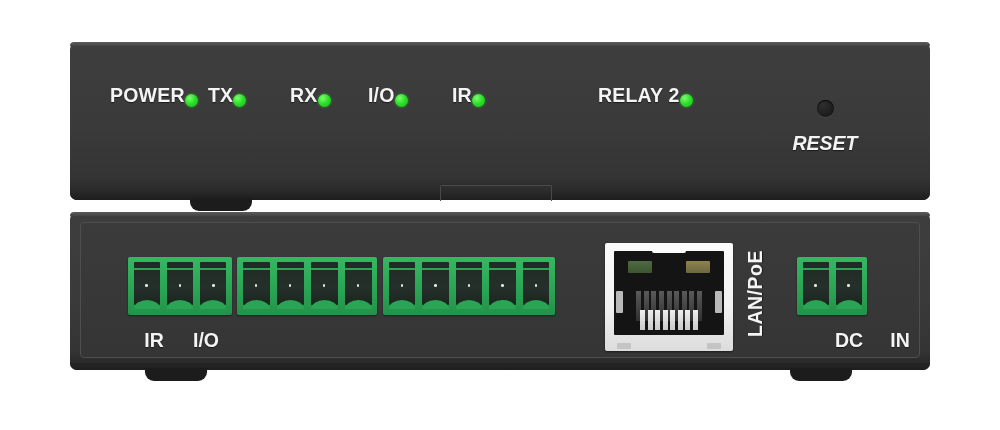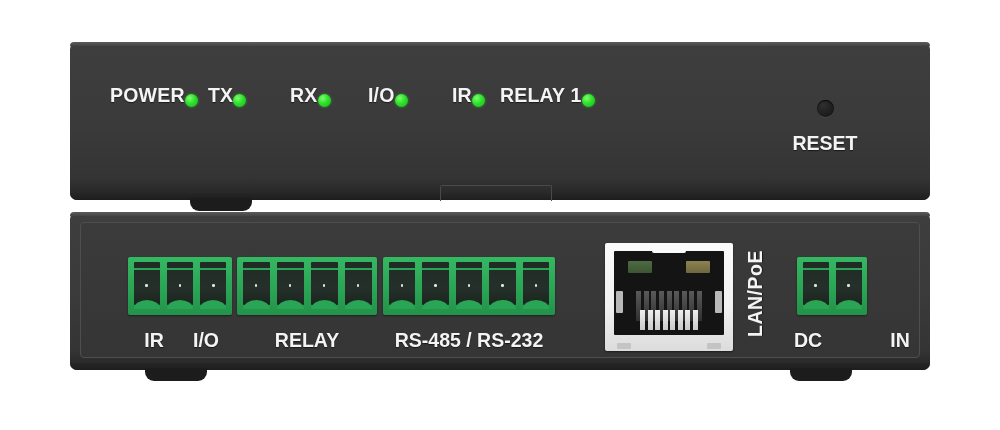--- a/index.html
+++ b/index.html
@@ -99,20 +99,21 @@
   }
 
   #reset-group {
     position: absolute;
     left: 788px;
     top: 100px;
     width: 74px;
     display: flex;
     flex-direction: column;
     align-items: center;
+    font-style: italic;
   }
   #reset-button {
     width: 17px;
     height: 17px;
     border-radius: 50%;
     background: radial-gradient(circle at 35% 30%, #2f2f2f 0%, #1e1e1e 60%, #141414 100%);
     box-shadow: inset 0 1px 1px rgba(0,0,0,.8), 0 1px 0 rgba(255,255,255,.07);
   }
   #reset-label {
     margin-top: 15px;
@@ -220,21 +221,21 @@
     font-weight: bold;
     line-height: 24px;
     white-space: nowrap;
     text-align: center;
     text-shadow: 0 1px 1px rgba(0,0,0,.55);
   }
   #label-ir     { left: 128px; width: 52px; }
   #label-io     { left: 180px; width: 52px; }
   #label-relay  { left: 237px; width: 140px; }
   #label-serial { left: 383px; width: 172px; }
-  #label-dc     { left: 786px; width: 44px; }
+  #label-dc     { left: 827px; width: 44px; }
   #label-in     { left: 879px; width: 42px; }
 
   #label-lan-poe {
     position: absolute;
     left: 742px;
     top: 240px;
     width: 26px;
     height: 108px;
     color: #f4f4f4;
     font-size: 19.5px;
@@ -367,25 +368,25 @@
   <div class="led-group" style="left:368px;">
     <span class="led-label">I/O</span>
     <span class="led-dot"></span>
   </div>
 
   <div class="led-group" style="left:452px;">
     <span class="led-label">IR</span>
     <span class="led-dot"></span>
   </div>
 
-  <div class="led-group" style="left:500px;">
-    <span class="led-label">RELAY 1</span>
+
+  <div class="led-group" style="left:598px;">
+    <span class="led-label">RELAY 2</span>
     <span class="led-dot"></span>
   </div>
-
 
   <div id="reset-group">
     <span id="reset-button"></span>
     <span id="reset-label">RESET</span>
   </div>
 
   <div class="panel" id="rear-panel">
     <div id="rear-inset"></div>
   </div>
   <div class="rear-foot" id="rear-foot-left"></div>
@@ -501,19 +502,17 @@
           <i></i>
           <i></i>
       </div>
     </div>
     <div class="rj45-tab" id="rj45-tab-left"></div>
     <div class="rj45-tab" id="rj45-tab-right"></div>
   </div>
 
   <div class="rear-label" id="label-ir">IR</div>
   <div class="rear-label" id="label-io">I/O</div>
-  <div class="rear-label" id="label-relay">RELAY</div>
-  <div class="rear-label" id="label-serial">RS-485 / RS-232</div>
   <div class="rear-label" id="label-dc">DC</div>
   <div class="rear-label" id="label-in">IN</div>
   <div id="label-lan-poe">LAN/PoE</div>
 
 </div>
 
 </body></html>

